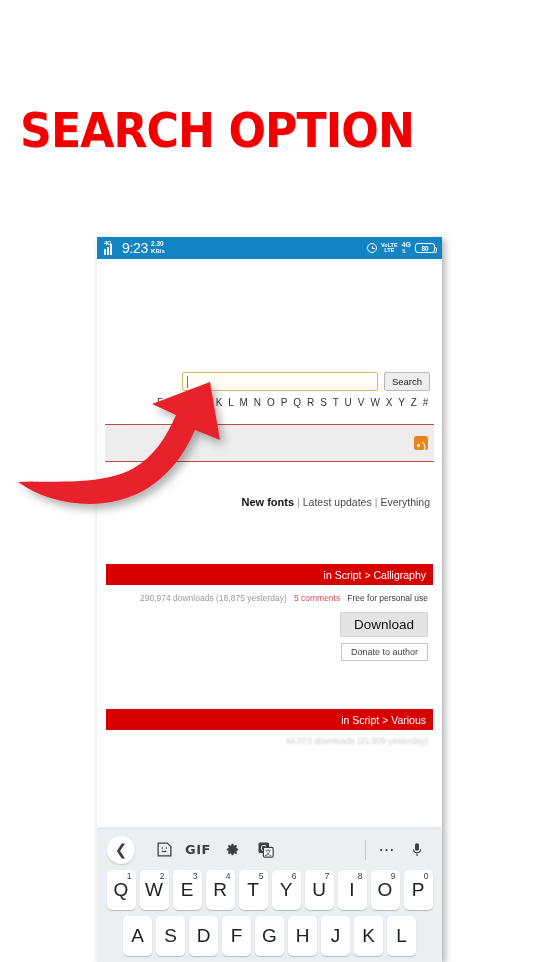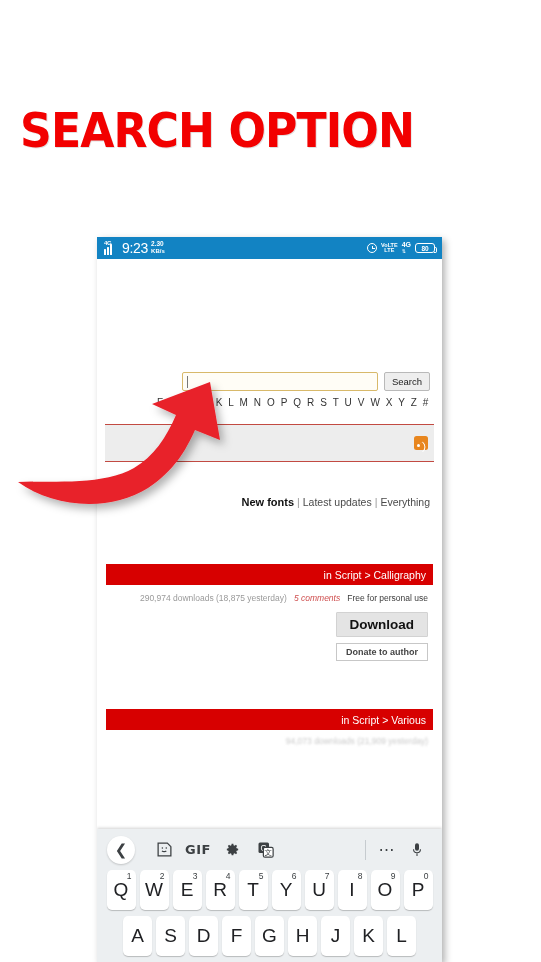--- a/index.html
+++ b/index.html
@@ -143,24 +143,24 @@
     margin: 0 1px;
   }
   .redbar.first { margin-top: 56px; }
   .redbar.second { margin-top: 48px; }
 
   .metaline {
     display:flex; align-items:flex-start; justify-content:flex-end;
     gap:7px; font-size:8.5px; margin-top:8px; padding-right:6px;
     color:#9a9a9a; white-space:nowrap;
   }
-  .metaline .comments { color:#cf4f4f;font-style:italic; }
+  .metaline .comments { color:#cf4f4f; }
   .metaline .free { color:#3a3a3a; }
 
-  .btncol { display:flex; flex-direction:column; align-items:flex-end; gap:6px; margin-top:9px; padding-right:6px;font-weight:bold;}
+  .btncol { display:flex; flex-direction:column; align-items:flex-end; gap:6px; margin-top:9px; padding-right:6px;}
   .dl-btn {
     background:#e4e4e4; border:1px solid #d2d2d2;
     padding:4px 13px; font-size:13.5px; color:#111; border-radius:1px;
   }
   .donate-btn {
     background:#fff; border:1px solid #c7c7c7;
     padding:3px 9px; font-size:9px; color:#444; border-radius:0;
   }
   .ghostline{
     margin-top:6px; text-align:right; padding-right:6px;

